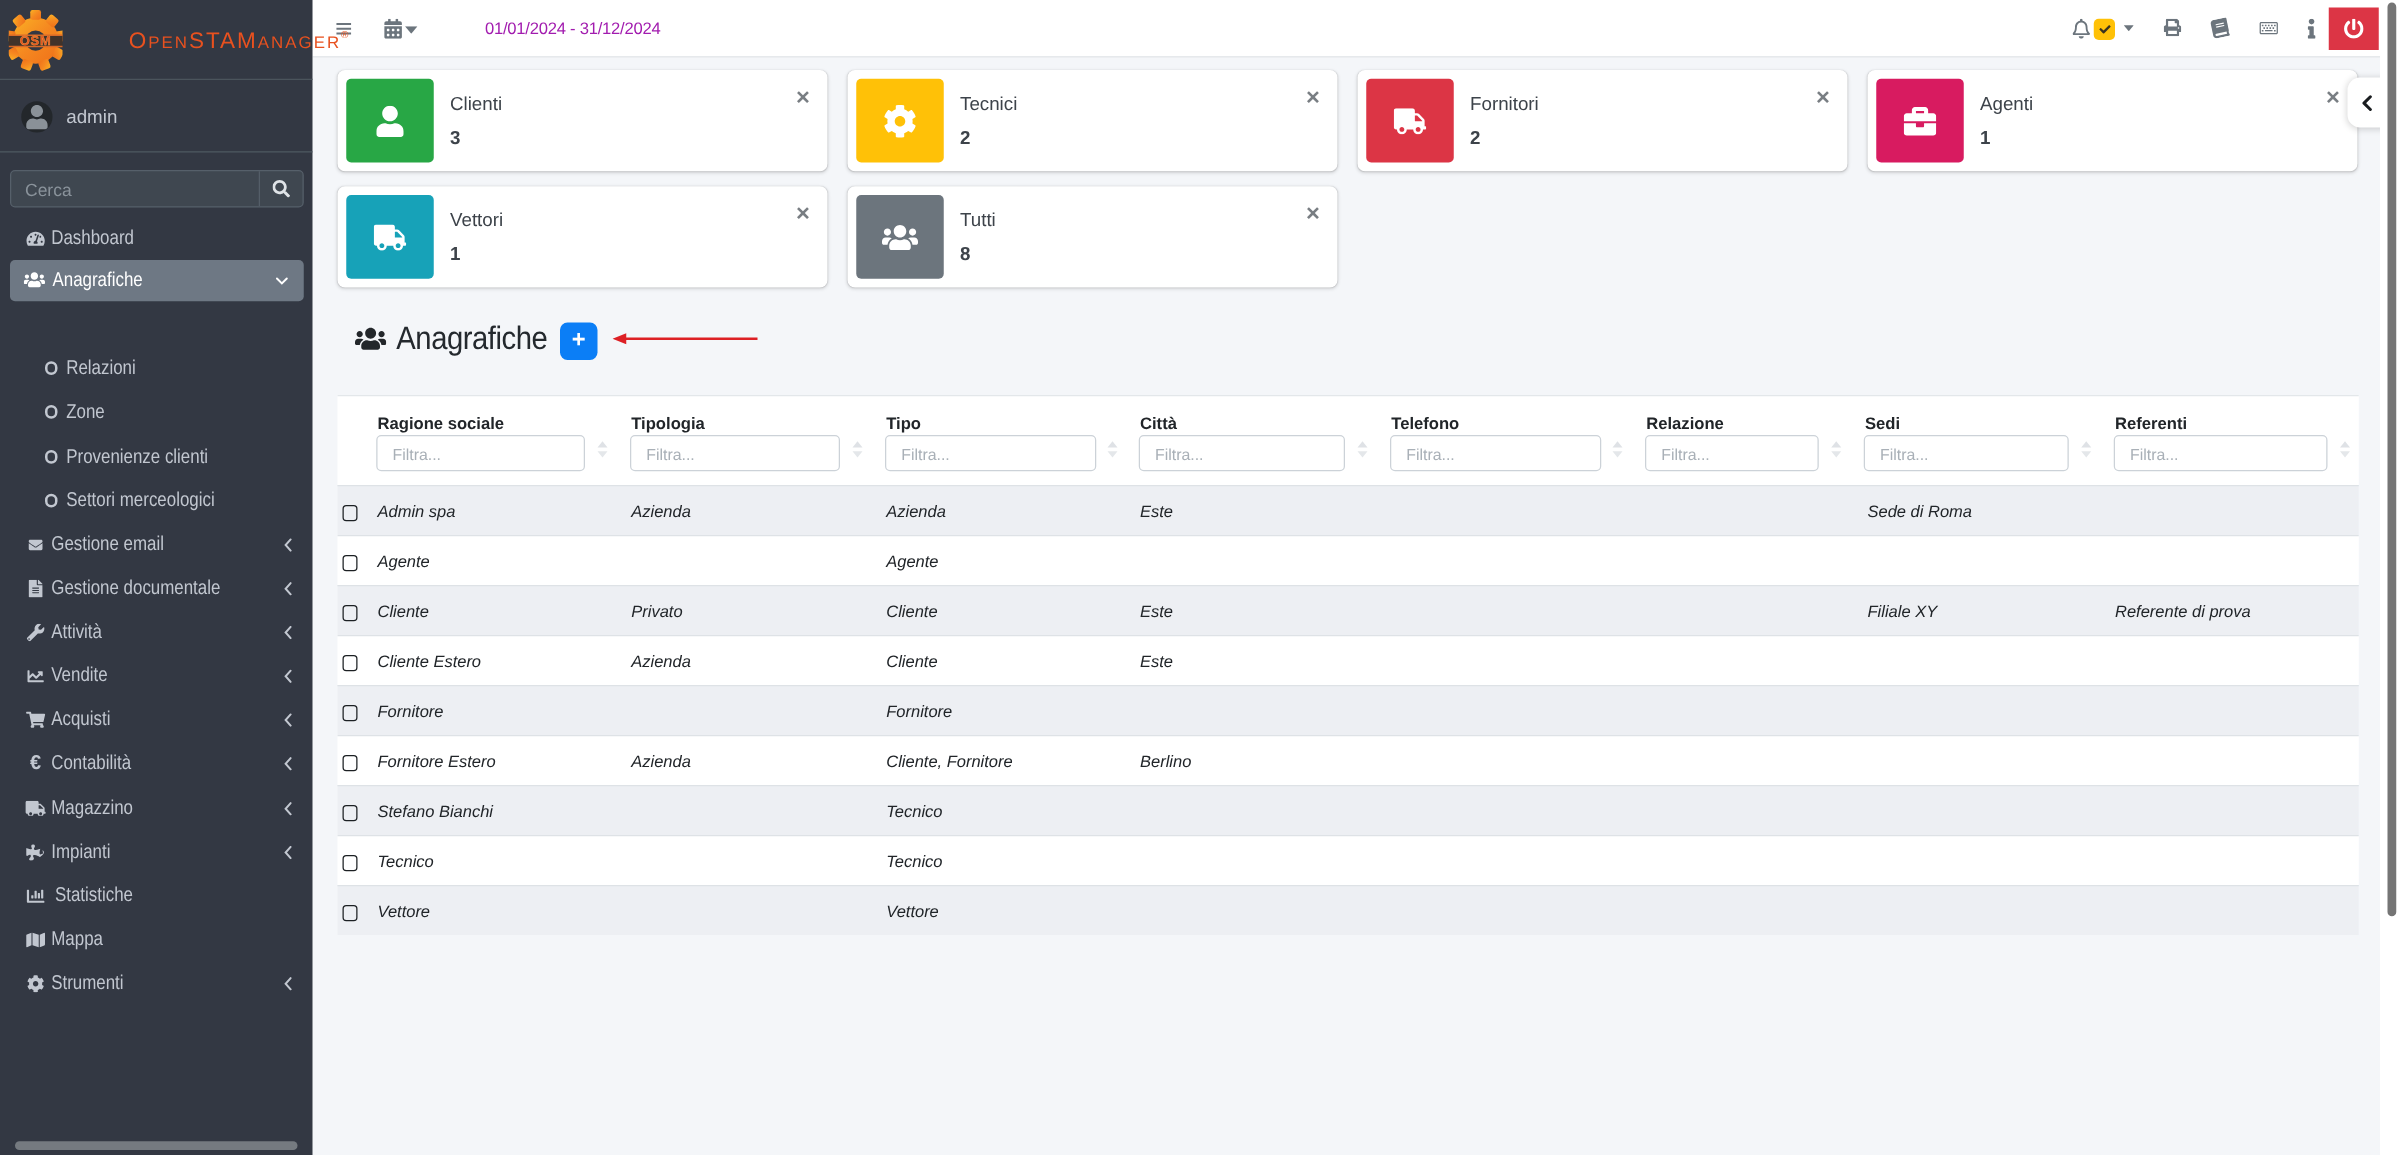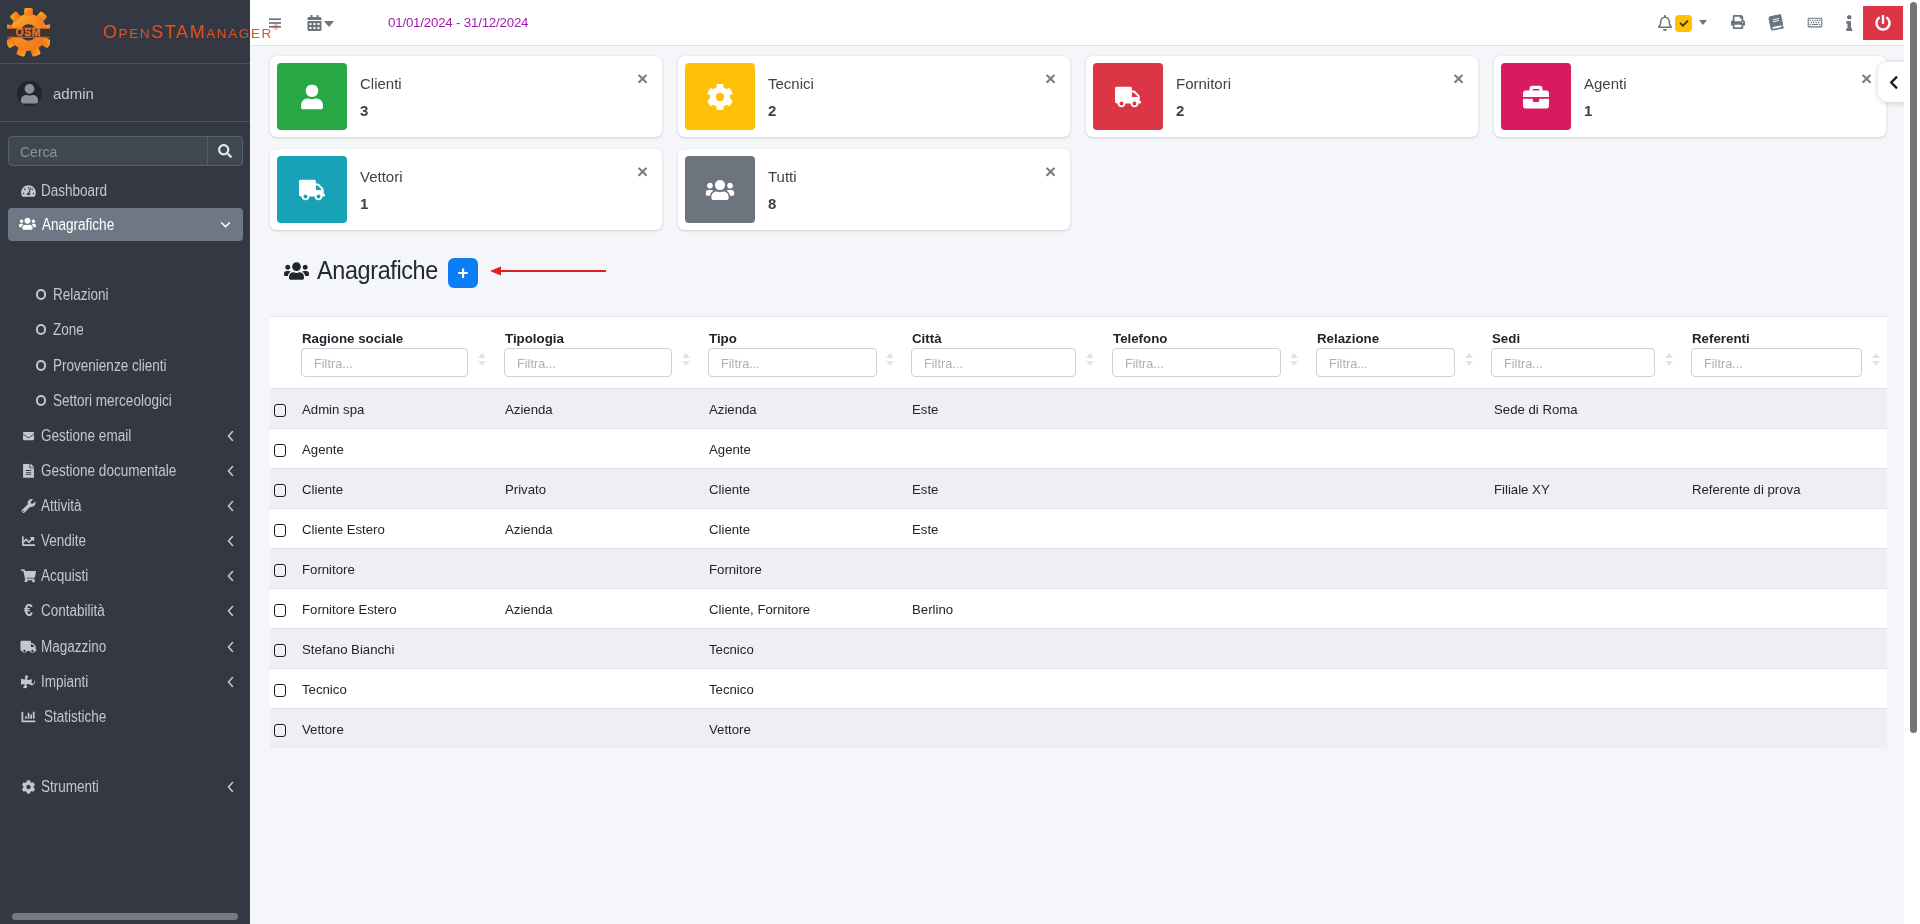--- a/index.html
+++ b/index.html
@@ -45,21 +45,21 @@
 
 
 #tablepanel { position:absolute; left:270px; top:316px; width:1617px; background:#fff; border-top:1px solid #e3e7ea; }
 .thlabel { position:absolute; top:331px; font-size:13.3px; font-weight:bold; color:#212529; }
 .filter { position:absolute; top:348px; height:29px; background:#fff; border:1px solid #ccd2d8; border-radius:4px; }
 .filter span { position:absolute; left:12px; top:8px; color:#a9b0b7; font-size:12.7px; }
 .sorters { position:absolute; top:353px; }
 .srt { width:0; height:0; border-left:4px solid transparent; border-right:4px solid transparent; }
 .srt.up { border-bottom:5px solid #dfe2e6; margin-bottom:3px; }
 .srt.dn { border-top:5px solid #e4e7ea; }
-.trow { position:absolute; left:270px; width:1617px; height:40px; border-top:1px solid #dee2e6; }
+.trow { position:absolute; left:270px; width:1617px; height:40px; border-top:1px solid #dee2e6;font-style:italic; }
 .trow.odd { background:#edeff3; }
 .trow.even { background:#fff; }
 .trow .cell { position:absolute; top:50%; transform:translateY(-50%); font-size:13.2px; color:#212529; white-space:nowrap; }
 .cbx { position:absolute; left:4px; top:50%; margin-top:-4.3px; width:12.3px; height:12.3px; border:1.9px solid #1c2023; border-radius:3px; background:transparent; box-sizing:border-box; }
 
 
 #vtrack { position:absolute; left:1904px; top:0; width:16px; height:924px; background:#fff; z-index:8; }
 #vthumb { position:absolute; left:1910px; top:2px; width:7px; height:731px; background:#757575; border-radius:4px; z-index:9; }
 #flyout { position:absolute; left:1878px; top:62px; width:42px; height:40px; background:#fff; border-radius:10px 0 0 10px; box-shadow:0 1px 6px rgba(0,0,0,.18); z-index:7; }
 </style>
@@ -230,20 +230,26 @@
       <svg class="chev" width="7" height="11" viewBox="0 0 7 11">
           <path d="M5.5 1 L1.5 5.5 L5.5 10" stroke="#c2c7d0" stroke-width="1.6" fill="none" stroke-linecap="round"></path>
         </svg>
     </div>
     <div class="nav-item" style="top:699px">
       <svg class="ico" width="14" height="14" viewBox="0 0 512 512">
           <path fill="#c2c7d0" d="M332.8 320h38.4c6.4 0 12.8-6.4 12.8-12.8V172.8c0-6.4-6.4-12.8-12.8-12.8h-38.4c-6.4 0-12.8 6.4-12.8 12.8v134.4c0 6.4 6.4 12.8 12.8 12.8zm96 0h38.4c6.4 0 12.8-6.4 12.8-12.8V76.8c0-6.4-6.4-12.8-12.8-12.8h-38.4c-6.4 0-12.8 6.4-12.8 12.8v230.4c0 6.4 6.4 12.8 12.8 12.8zm-288 0h38.4c6.4 0 12.8-6.4 12.8-12.8v-70.4c0-6.4-6.4-12.8-12.8-12.8h-38.4c-6.4 0-12.8 6.4-12.8 12.8v70.4c0 6.4 6.4 12.8 12.8 12.8zm96 0h38.4c6.4 0 12.8-6.4 12.8-12.8V108.8c0-6.4-6.4-12.8-12.8-12.8h-38.4c-6.4 0-12.8 6.4-12.8 12.8v198.4c0 6.4 6.4 12.8 12.8 12.8zM496 384H64V80c0-8.84-7.16-16-16-16H16C7.16 64 0 71.16 0 80v336c0 17.67 14.33 32 32 32h464c8.84 0 16-7.16 16-16v-32c0-8.84-7.16-16-16-16z"></path>
         </svg>
       <span class="txt" style="left:44px">Statistiche</span>
     </div>
+    <div class="nav-item" style="top:734px">
+      <svg class="ico" width="15" height="13.3" viewBox="0 0 576 512">
+          <path fill="#c2c7d0" d="M0 117.66v346.32c0 11.32 11.43 19.06 21.94 14.86L160 416V32L20.12 87.95A32.006 32.006 0 0 0 0 117.66zM192 416l192 64V96L192 32v384zM554.06 33.16L416 96v384l139.88-55.95A31.996 31.996 0 0 0 576 394.34V48.02c0-11.32-11.43-19.06-21.94-14.86z"></path>
+        </svg>
+      <span class="txt">Mappa</span>
+    </div>
     <div class="nav-item" style="top:769px">
       <svg class="ico" width="14" height="14" viewBox="0 0 512 512">
           <path fill="#c2c7d0" d="M487.4 315.7l-42.6-24.6c4.3-23.2 4.3-47 0-70.2l42.6-24.6c4.9-2.8 7.1-8.6 5.5-14-11.1-35.6-30-67.8-54.7-94.6-3.8-4.1-10-5.1-14.8-2.3L380.8 110c-17.9-15.4-38.5-27.3-60.8-35.1V25.8c0-5.6-3.9-10.5-9.4-11.7-36.7-8.2-74.3-7.8-109.2 0-5.5 1.2-9.4 6.1-9.4 11.7V75c-22.2 7.9-42.8 19.8-60.8 35.1L88.7 85.5c-4.9-2.8-11-1.9-14.8 2.3-24.7 26.7-43.6 58.9-54.7 94.6-1.7 5.4.6 11.2 5.5 14L67.3 221c-4.3 23.2-4.3 47 0 70.2l-42.6 24.6c-4.9 2.8-7.1 8.6-5.5 14 11.1 35.6 30 67.8 54.7 94.6 3.8 4.1 10 5.1 14.8 2.3l42.6-24.6c17.9 15.4 38.5 27.3 60.8 35.1v49.2c0 5.6 3.9 10.5 9.4 11.7 36.7 8.2 74.3 7.8 109.2 0 5.5-1.2 9.4-6.1 9.4-11.7v-49.2c22.2-7.9 42.8-19.8 60.8-35.1l42.6 24.6c4.9 2.8 11 1.9 14.8-2.3 24.7-26.7 43.6-58.9 54.7-94.6 1.5-5.5-.7-11.3-5.6-14.1zM256 336c-44.1 0-80-35.9-80-80s35.9-80 80-80 80 35.9 80 80-35.9 80-80 80z"></path>
         </svg>
       <span class="txt">Strumenti</span>
       <svg class="chev" width="7" height="11" viewBox="0 0 7 11">
           <path d="M5.5 1 L1.5 5.5 L5.5 10" stroke="#c2c7d0" stroke-width="1.6" fill="none" stroke-linecap="round"></path>
         </svg>
     </div>
     <div id="sidescroll"></div>

